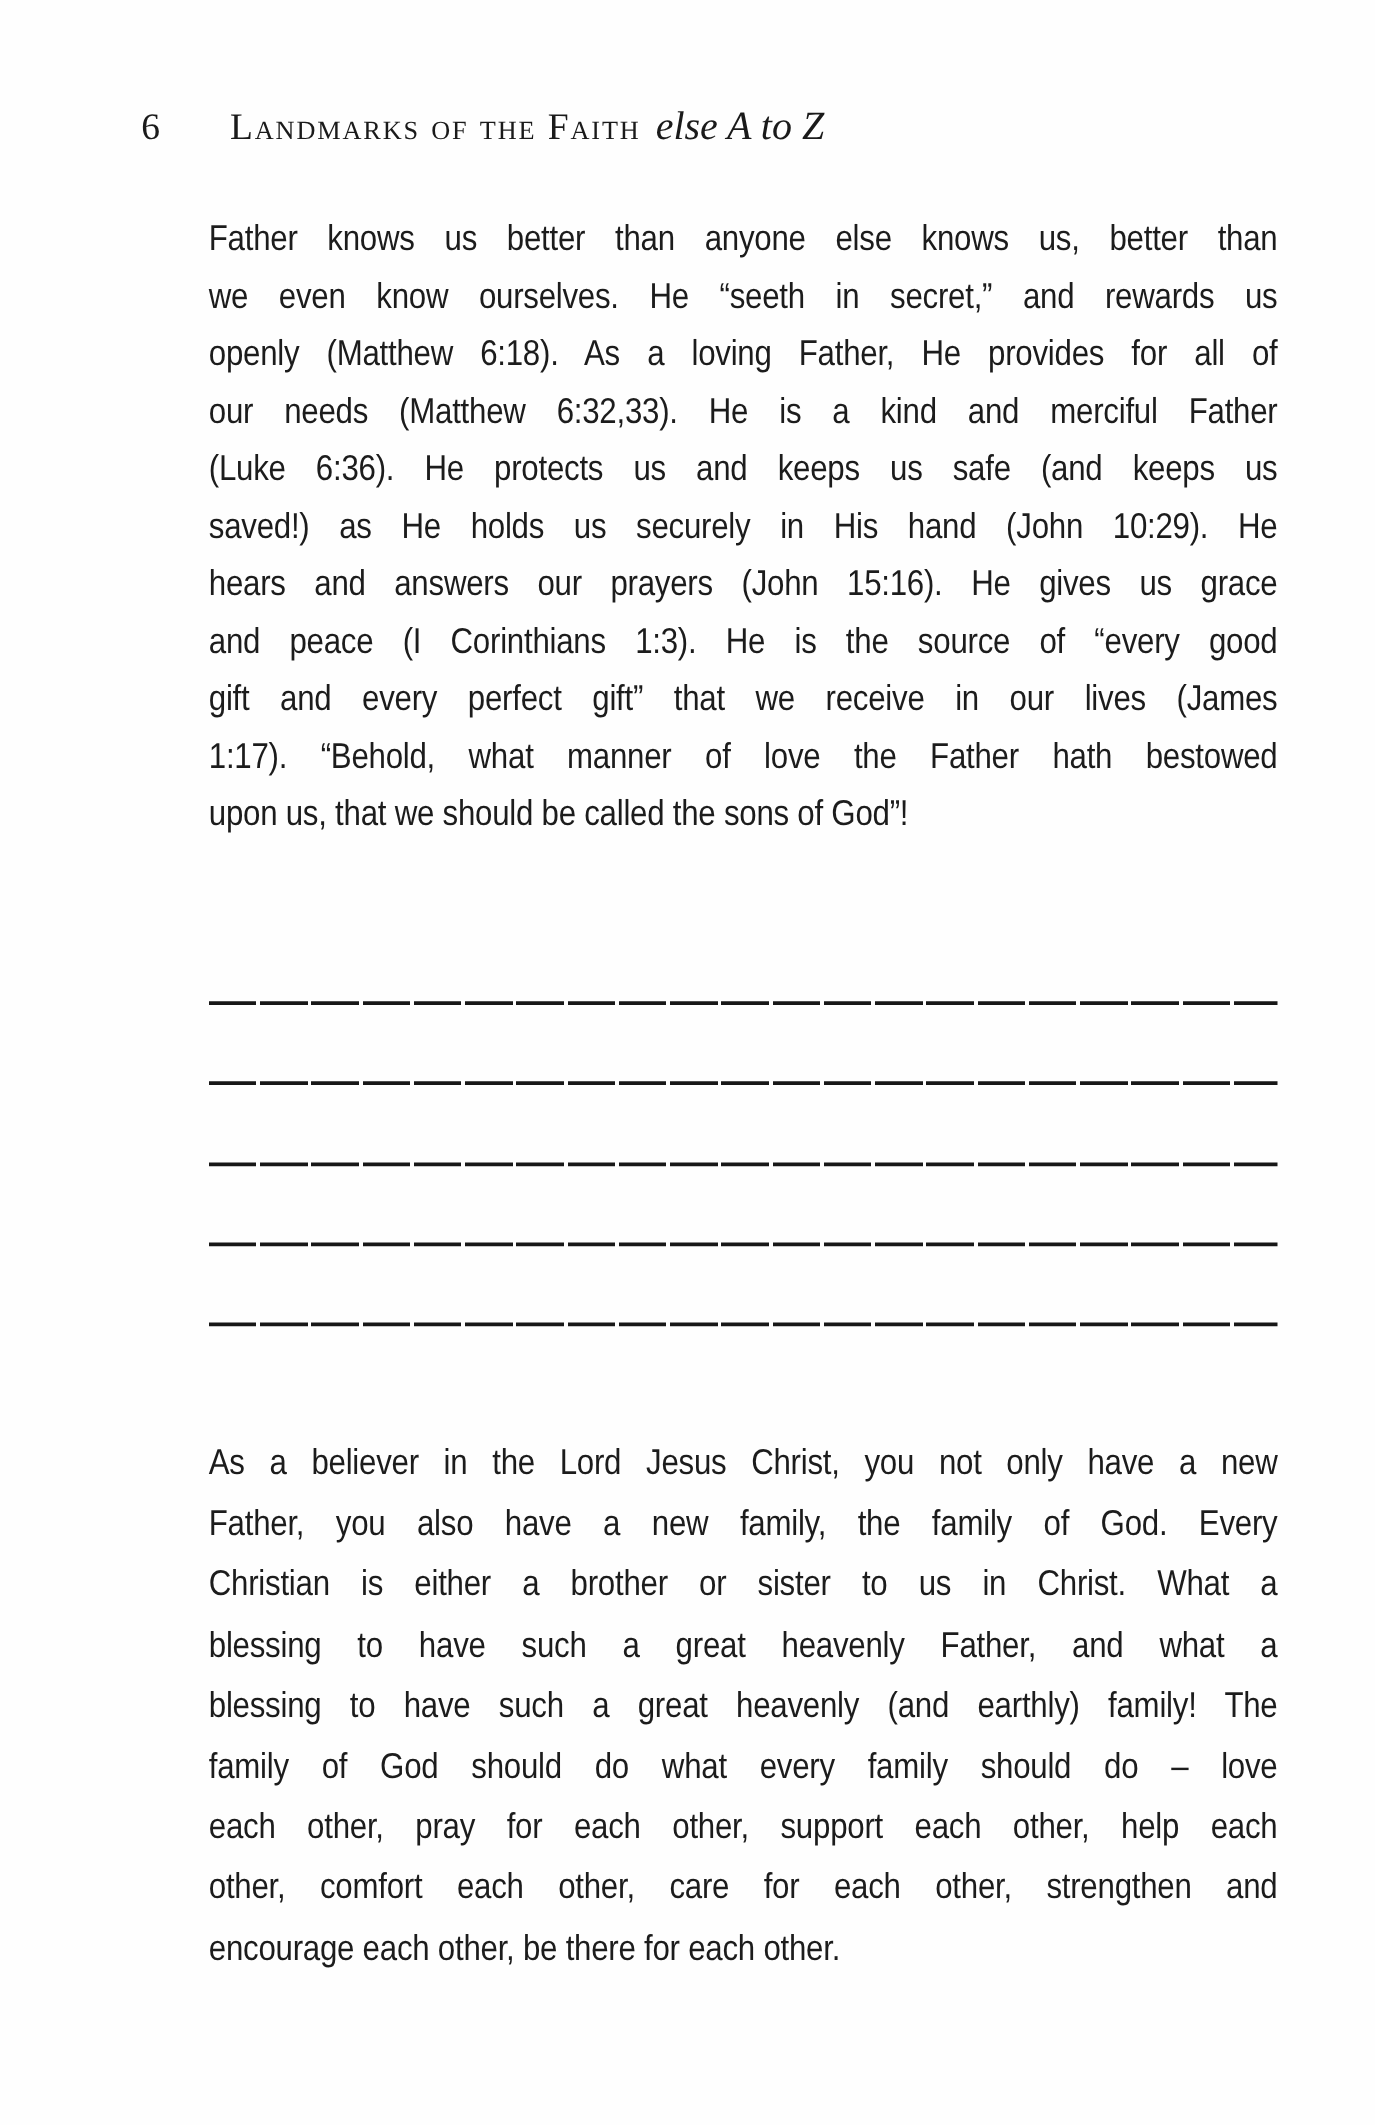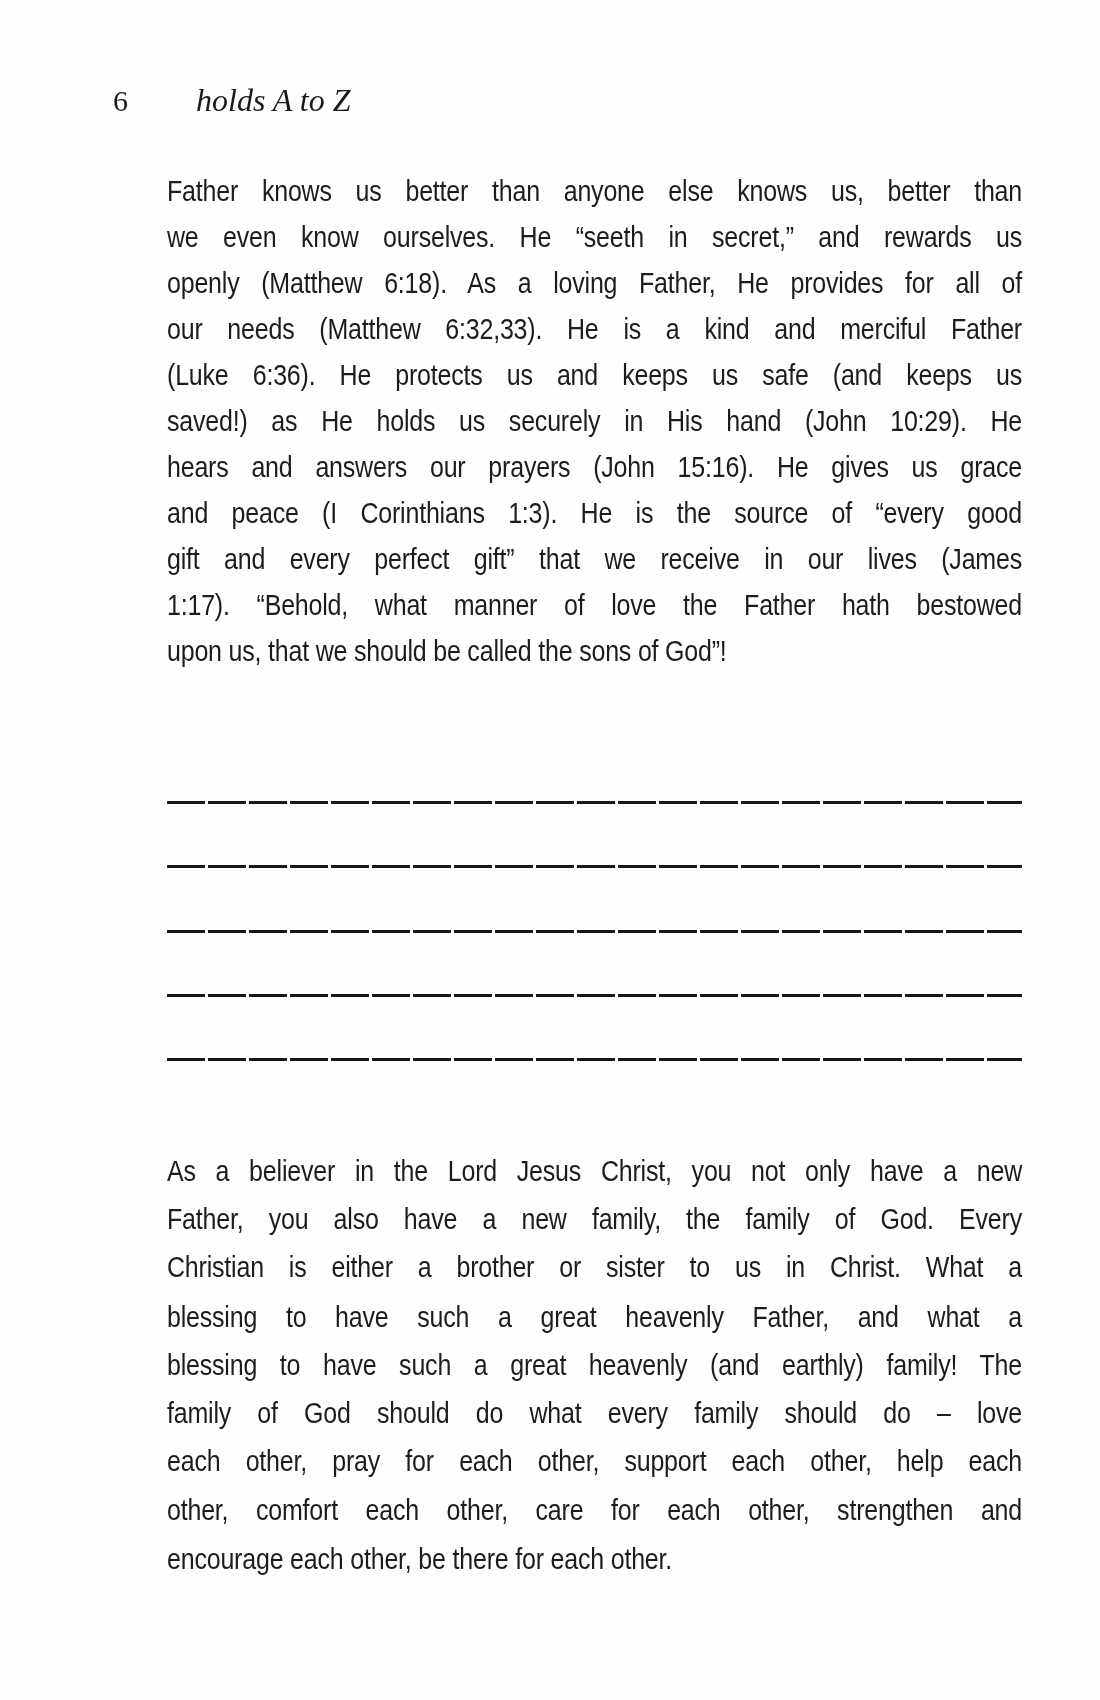--- a/index.html
+++ b/index.html
@@ -78,21 +78,22 @@
     );
   }
 </style>
 </head>
 <body>
 
 <div class="page">
 
   <div class="header">
     <span class="page-num">6</span>
-    <span class="book-subtitle">holds A to Z</span>
+    <span class="book-title">Landmarks of the Faith</span>
+    <span class="book-subtitle">else A to Z</span>
   </div>
 
   <div class="para" id="para1">
       <div class="tline">Father knows us better than anyone else knows us, better than</div>
       <div class="tline">we even know ourselves.  He “seeth in secret,” and rewards us</div>
       <div class="tline">openly (Matthew 6:18).  As a loving Father, He provides for all of</div>
       <div class="tline">our needs (Matthew 6:32,33).  He is a kind and merciful Father</div>
       <div class="tline">(Luke 6:36).  He protects us and keeps us safe (and keeps us</div>
       <div class="tline">saved!) as He holds us securely in His hand (John 10:29).  He</div>
       <div class="tline">hears and answers our prayers (John 15:16).  He gives us grace</div>

